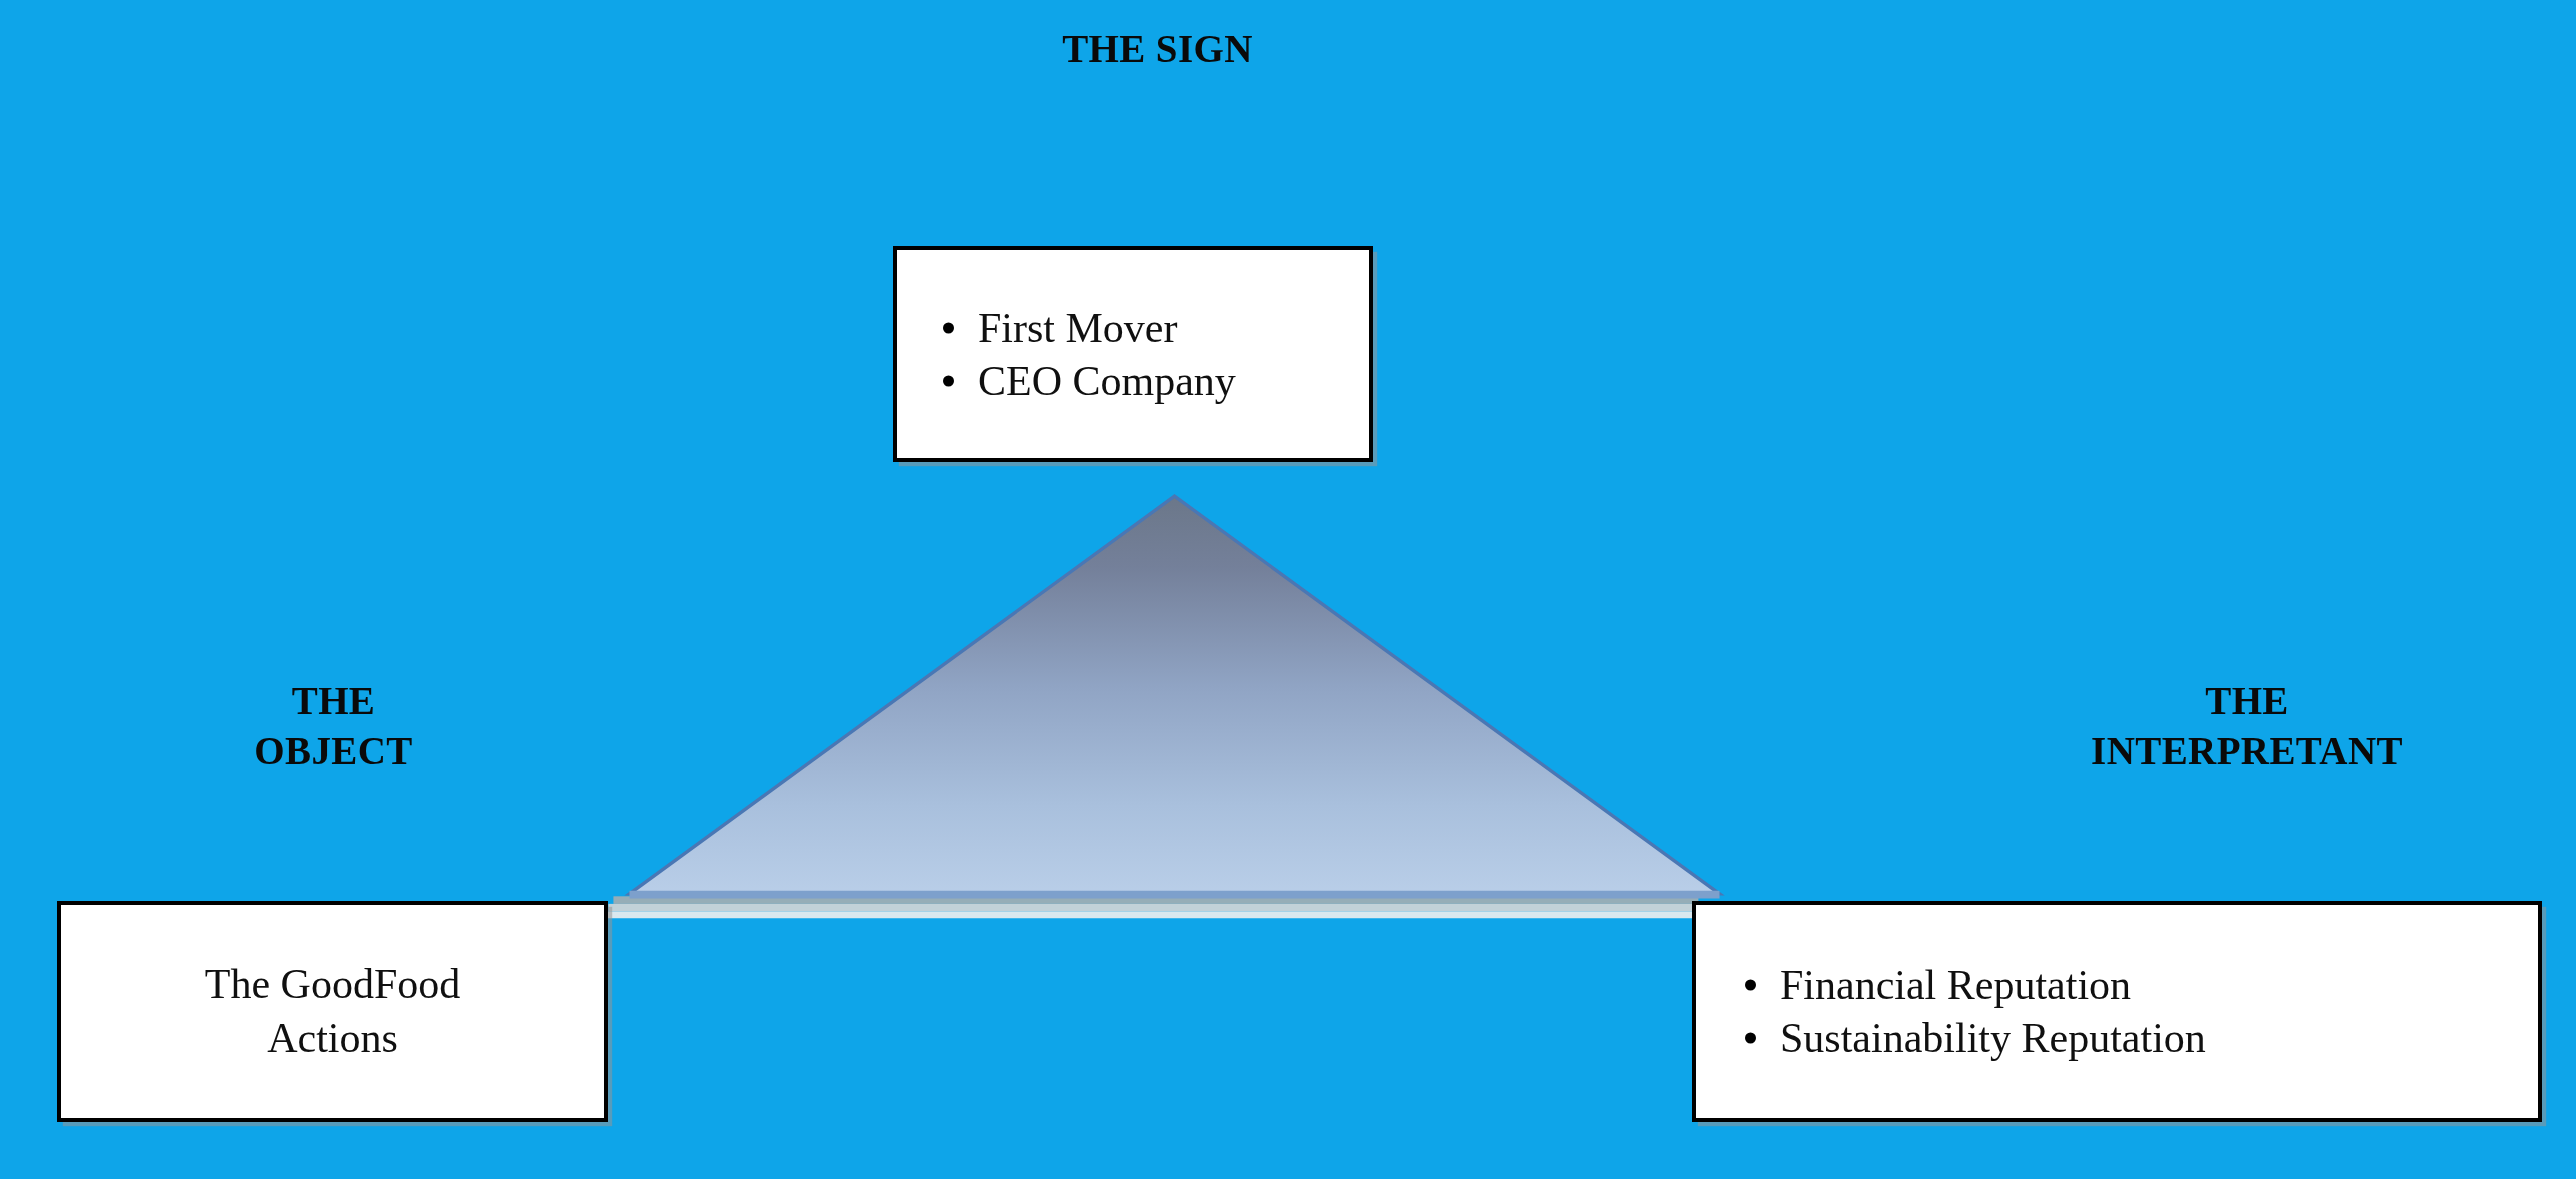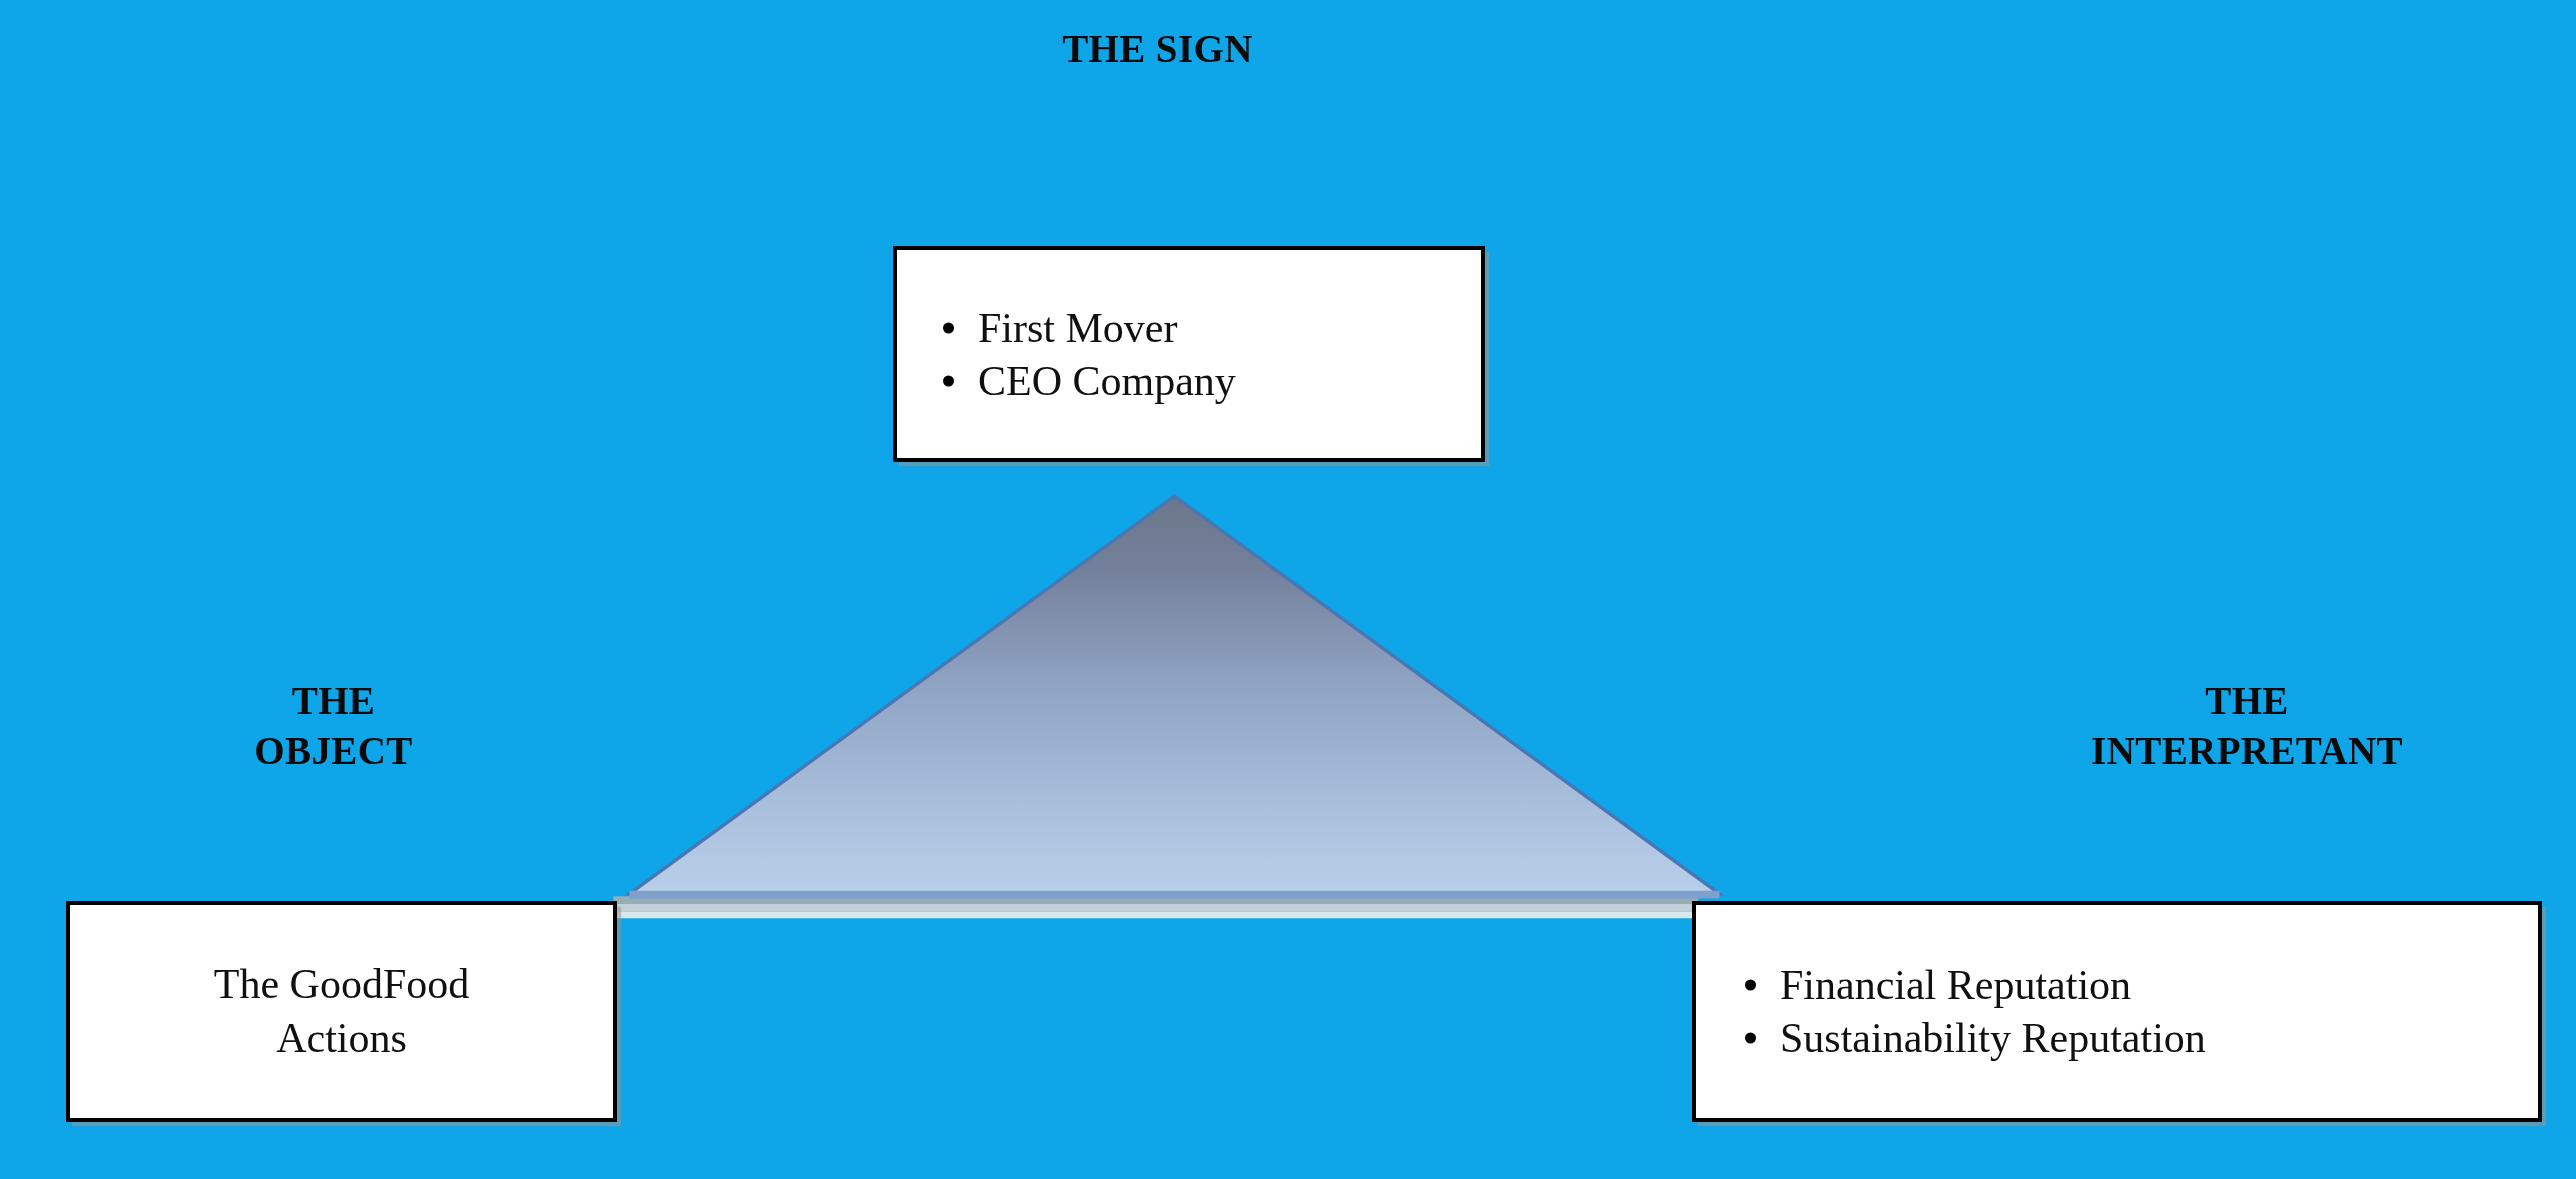--- a/index.html
+++ b/index.html
@@ -53,32 +53,31 @@
     background: #ffffff;
     border: 4.2px solid #000000;
     box-shadow: 5px 5px 0 -0.8px rgba(150,150,150,0.55);
     display: flex;
     flex-direction: column;
     justify-content: center;
   }
   #sign-box {
     left: 893px;
     top: 246px;
-    width: 592px;
+    width: 480px;
     height: 216px;
     padding: 0 0 0 44px;
   }
   #object-box {
     left: 57px;
     top: 901px;
     width: 551px;
     height: 221px;
     padding: 0;
     align-items: center;
-    margin-left: 9px;
   }
   #interpretant-box {
     left: 1680px;
     top: 901px;
     width: 850px;
     height: 221px;
     padding: 0 0 0 47px;
     margin-left: 12px;
   }
 

